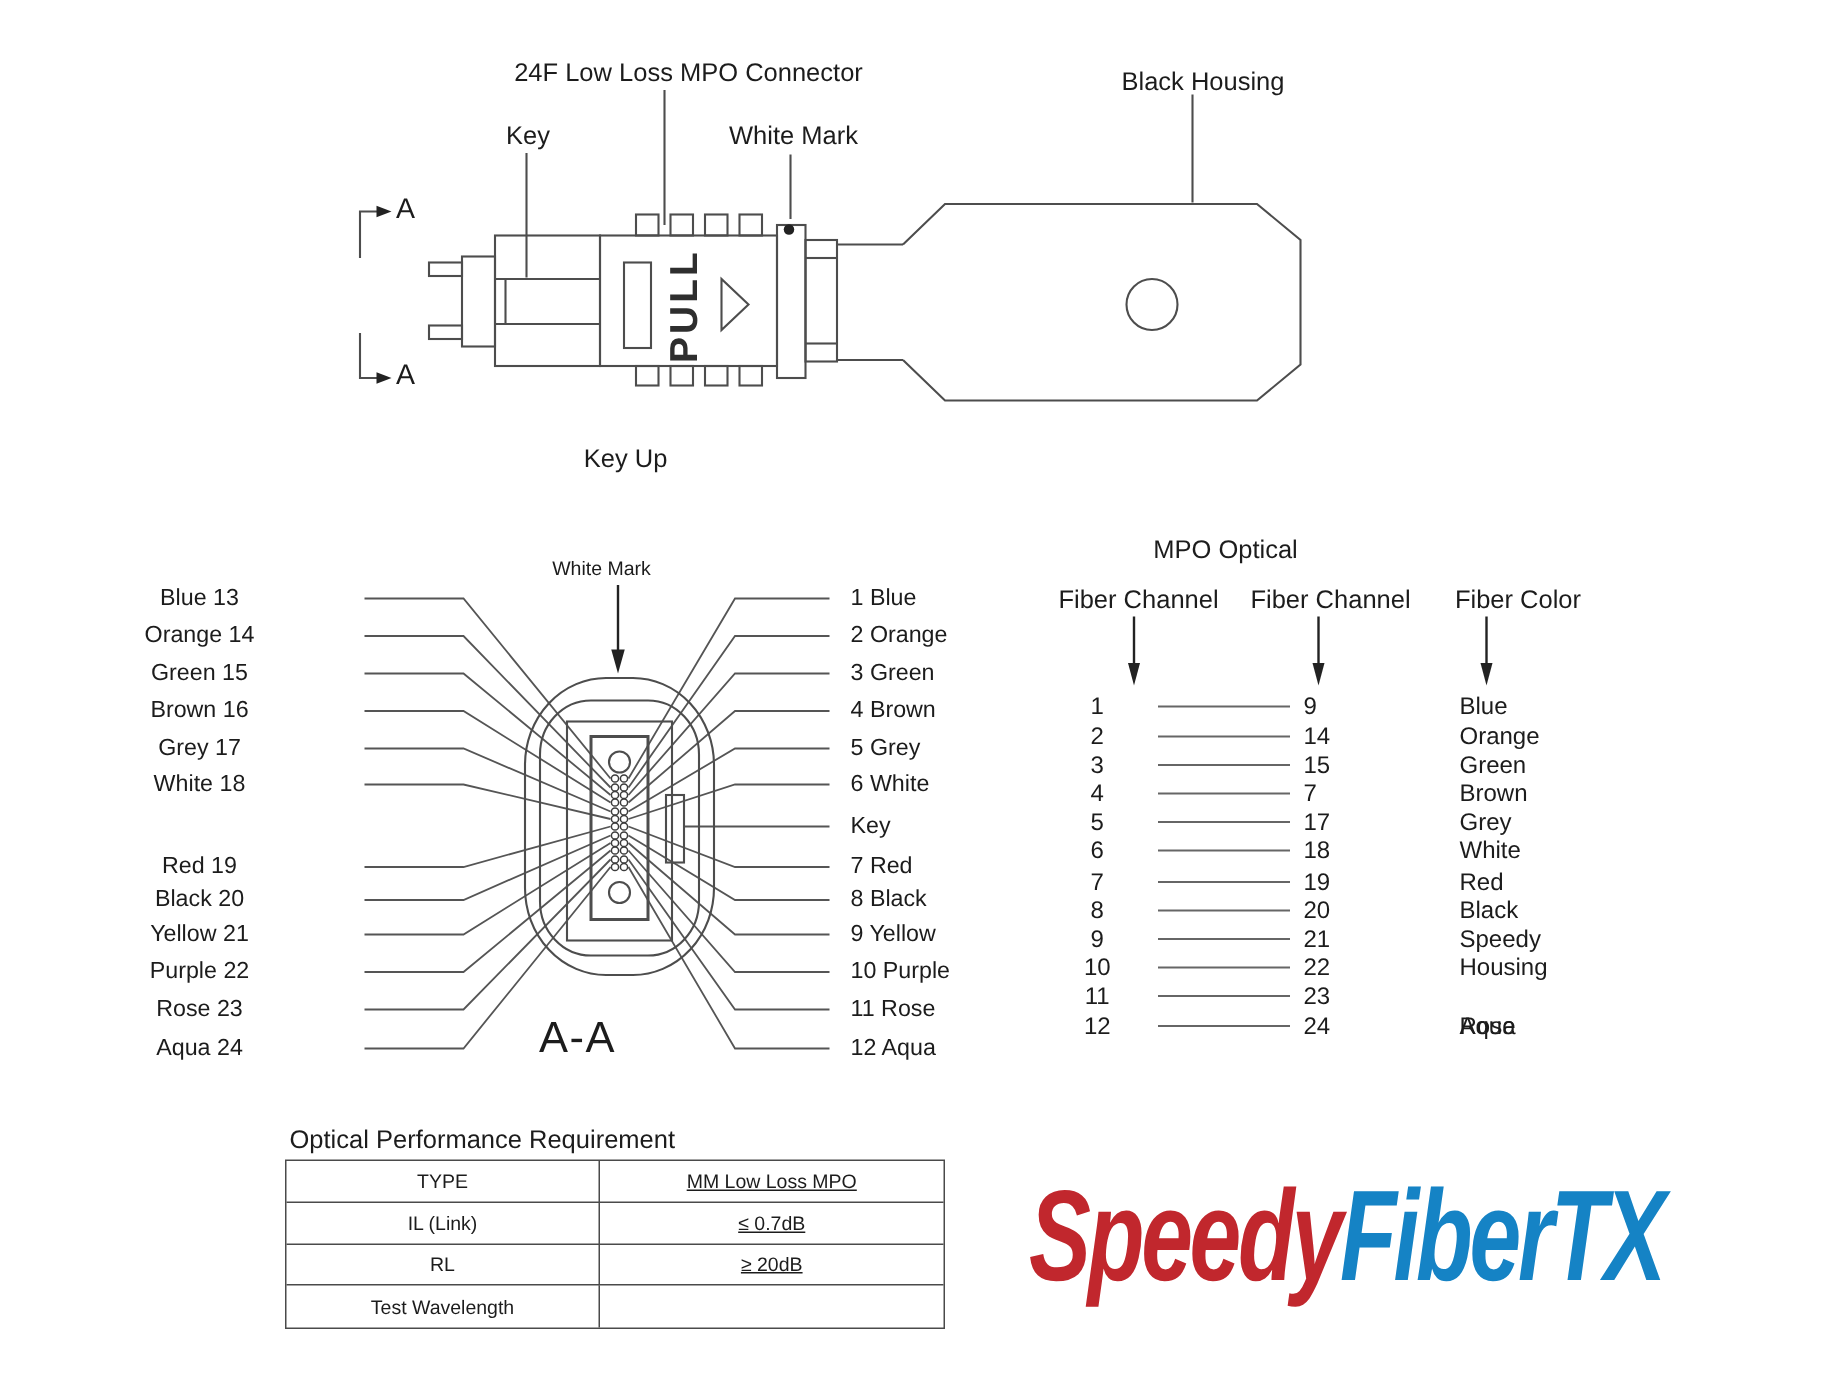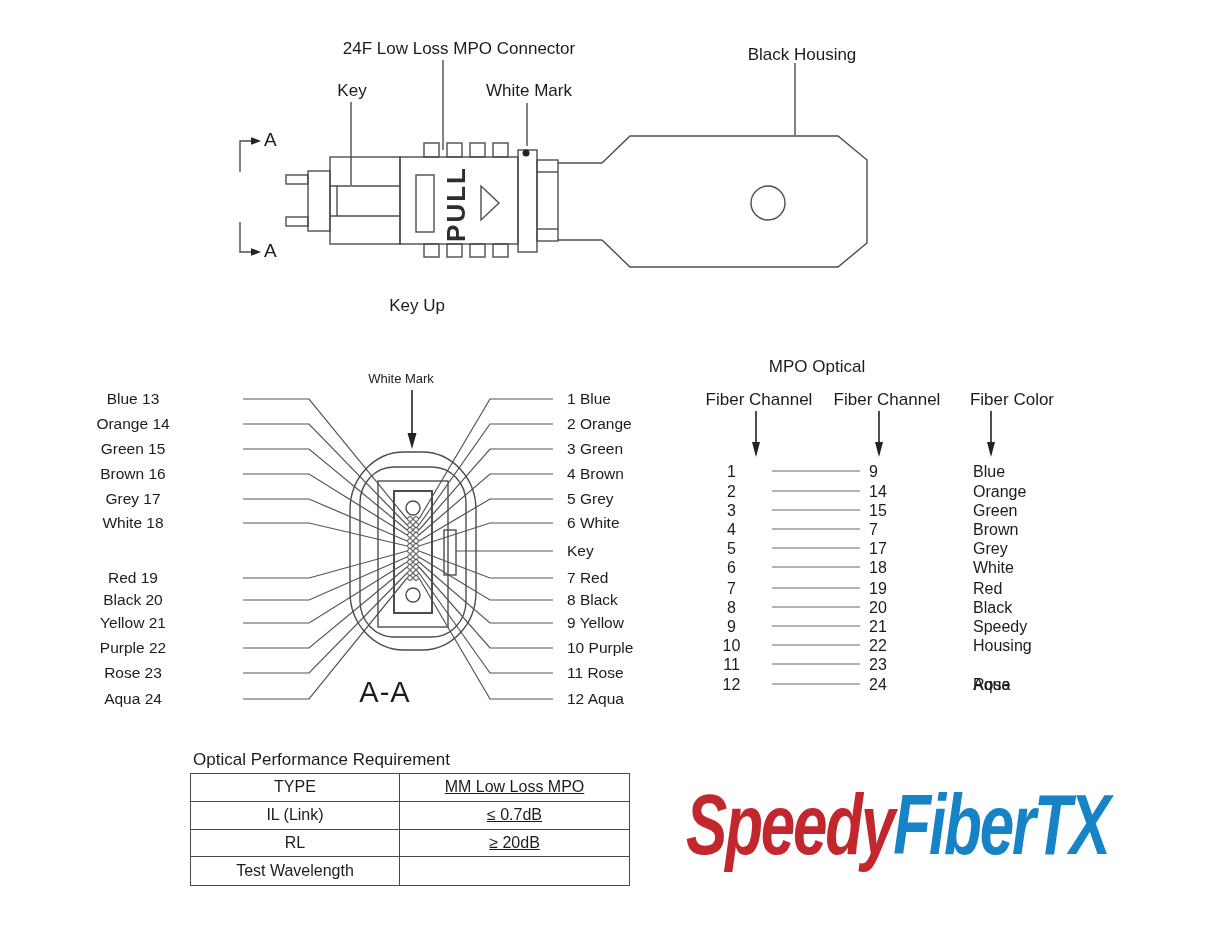--- a/index.html
+++ b/index.html
@@ -13,21 +13,21 @@
   .f16{font-size:16px;}
   .f15{font-size:15.5px;}
   .f13{font-size:13px;}
   .secA{font-size:19px;}
   .aa{font-size:29px;letter-spacing:1px;}
   
   .opt-table{position:absolute;left:190px;top:773px;width:440px;height:113px;
              border:1.6px solid #4a4a4a;box-sizing:border-box;
              display:grid;grid-template-columns:209px 1fr;grid-template-rows:repeat(4,1fr);}
   .opt-cell{border-right:1.6px solid #4a4a4a;border-bottom:1.6px solid #4a4a4a;
-            display:flex;align-items:center;justify-content:center;font-size:16px;}
+            display:flex;align-items:center;justify-content:center;font-size:13px;}
   .opt-cell.lastcol{border-right:none;text-decoration:underline;}
   .opt-cell.lastrow{border-bottom:none;}
   
   .logo{position:absolute;left:686px;top:779px;font-size:86px;font-weight:bold;font-style:italic;
         letter-spacing:-3px;transform:scaleX(0.72);transform-origin:0 0;line-height:1.05;white-space:nowrap;}
 </style>
 </head>
 <body>
 
 <div class="canvas">

